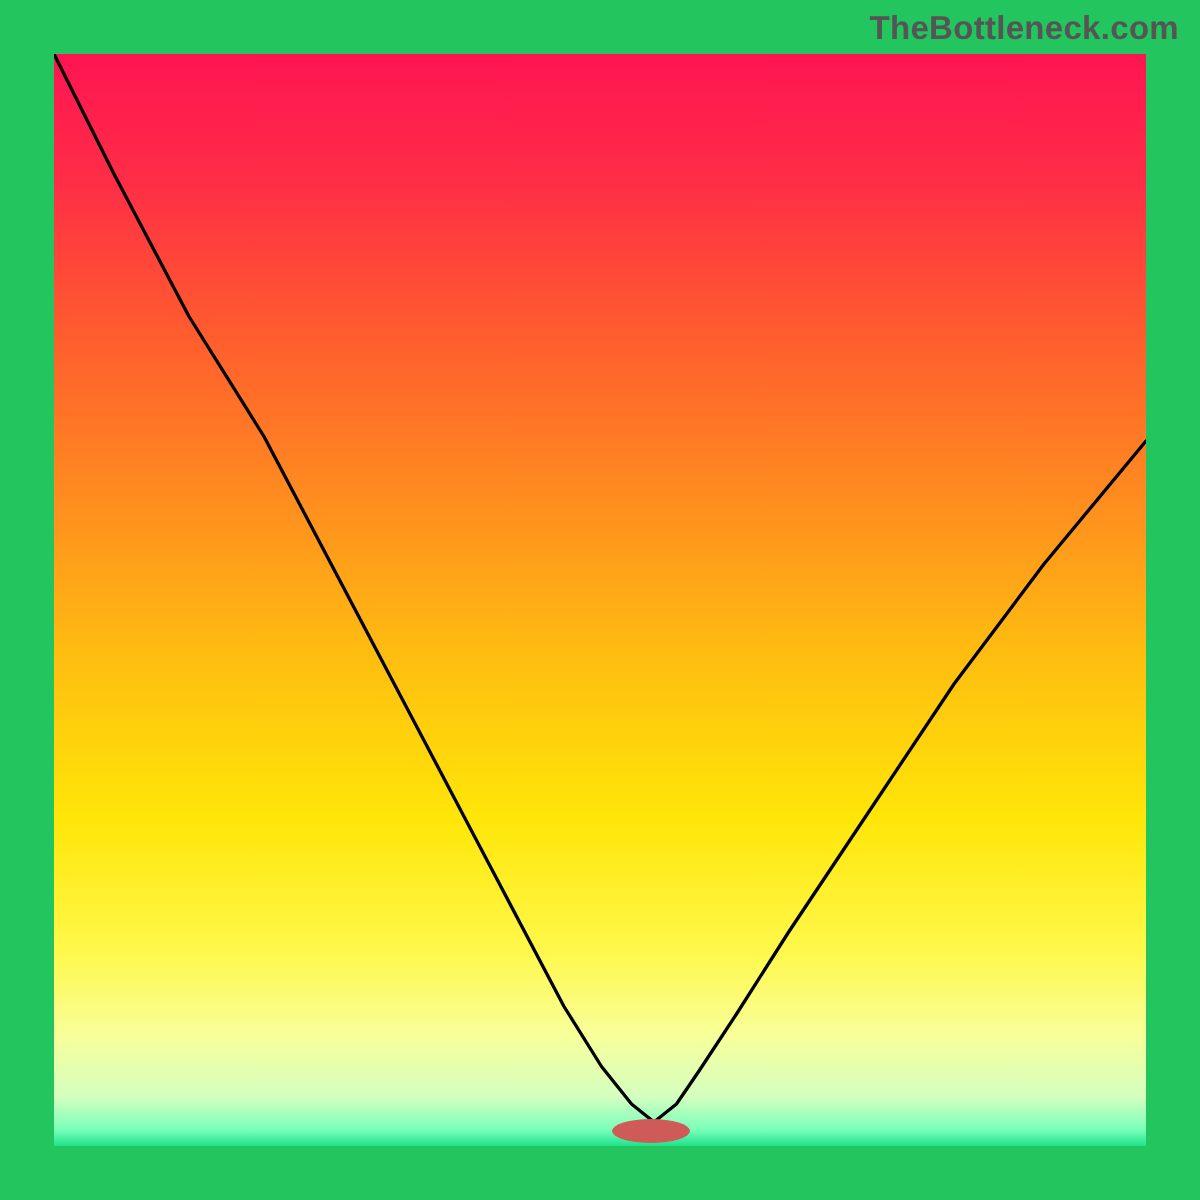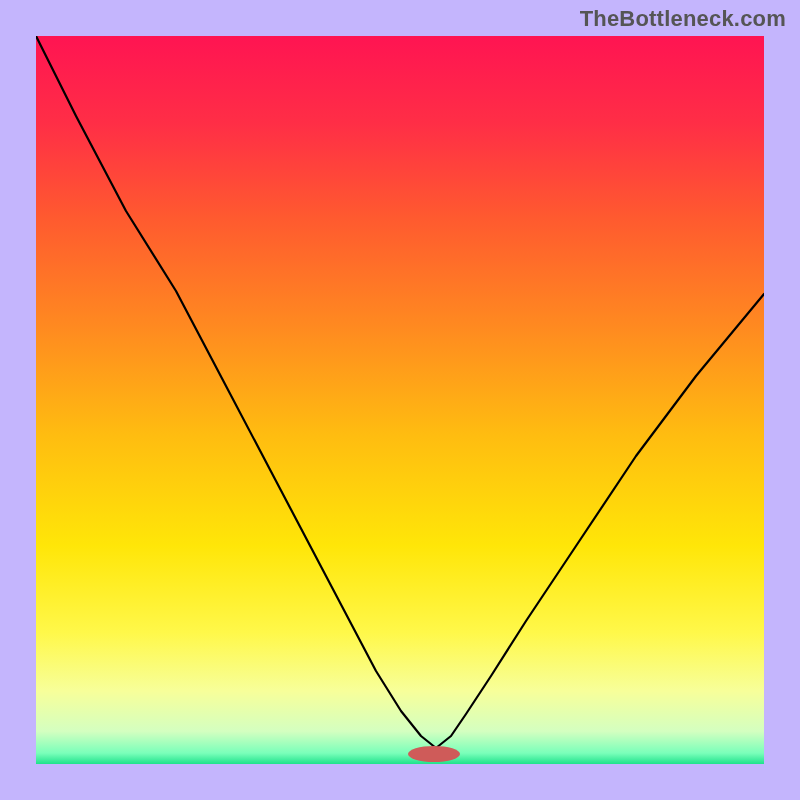--- a/index.html
+++ b/index.html
@@ -8,21 +8,21 @@
     width: 800px;
     height: 800px;
     background: #000;
     font-family: Arial, Helvetica, sans-serif;
     overflow: hidden;
   }
   .frame {
     position: relative;
     width: 800px;
     height: 800px;
-    background: #c4b5fd;
+    background: #22c55e;
   }
   .watermark {
     position: absolute;
     top: 6px;
     right: 14px;
     color: #555;
     font-size: 22px;
     font-weight: 600;
     letter-spacing: 0.2px;
     z-index: 10;

